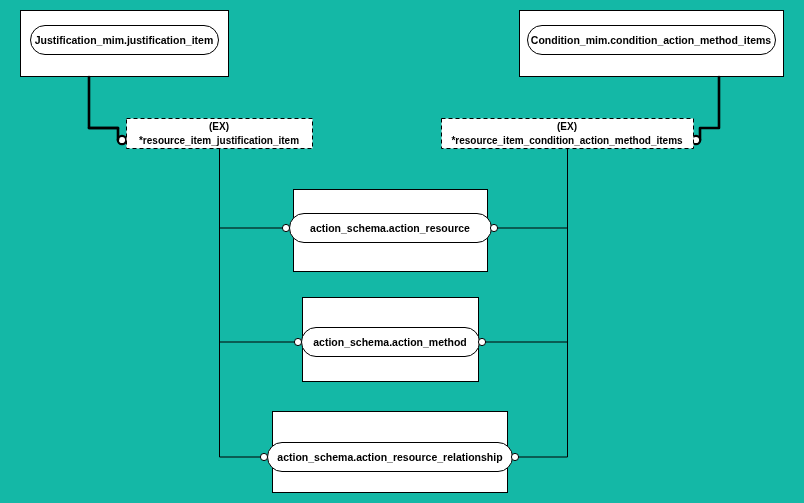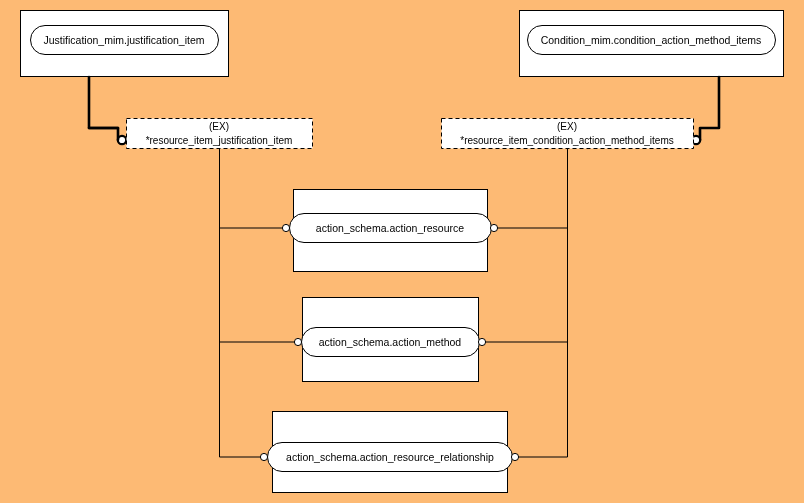--- a/index.html
+++ b/index.html
@@ -7,22 +7,23 @@
     padding: 0;
     background: #ffffff;
   }
   body {
     font-family: "Liberation Sans", sans-serif;
   }
   #canvas {
     position: relative;
     width: 804px;
     height: 503px;
-    background: #fdba74;
+    background: #14b8a6;
     overflow: hidden;
+    font-weight: bold;
   }
   svg.layer {
     position: absolute;
     left: 0;
     top: 0;
     width: 804px;
     height: 503px;
   }
   .box-rect {
     fill: #ffffff;

